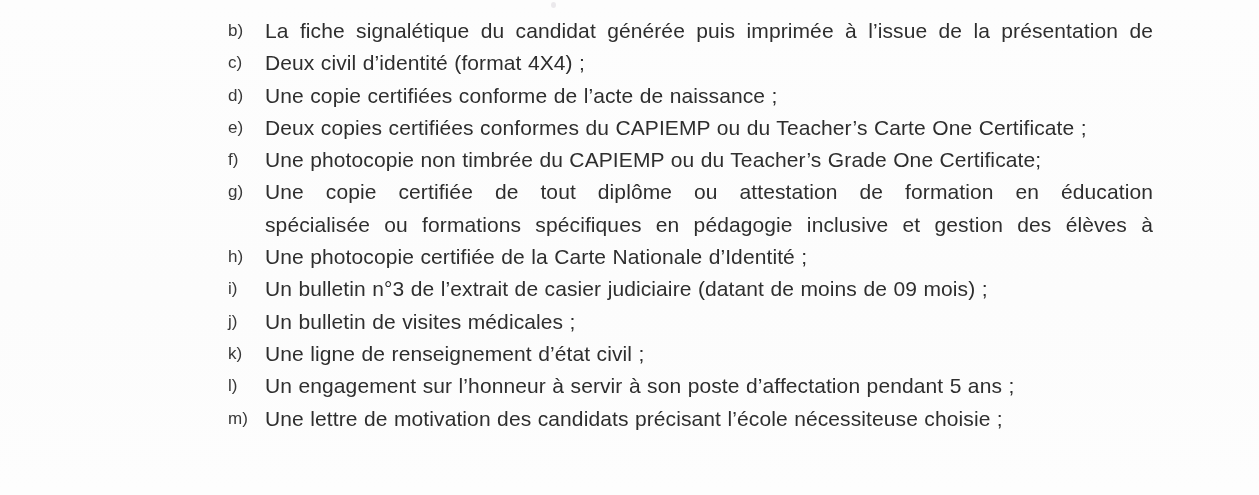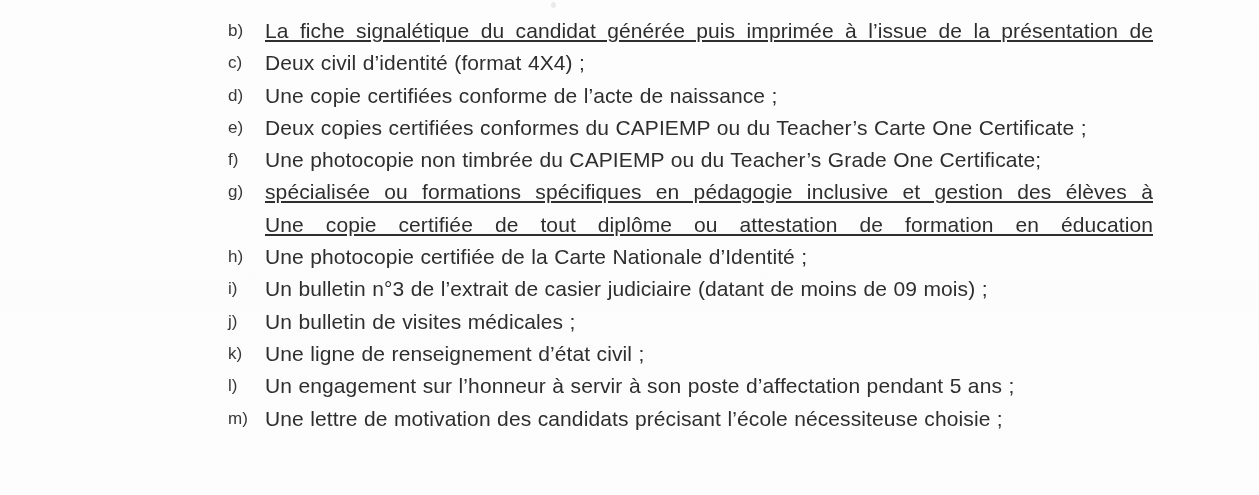--- a/index.html
+++ b/index.html
@@ -43,21 +43,20 @@
     line-height: 32.3px;
     letter-spacing: 0.1px;
     word-spacing: 0.5px;
   }
   .text .line {
     min-height: 32.3px;
   }
   .text .line.fill {
     text-align: justify;
     text-align-last: justify;
-    text-decoration: underline;
   }
   .speck {
     position: absolute;
     left: 551px;
     top: 2px;
     width: 5px;
     height: 6px;
     border-radius: 50%;
     background: #ebe9ec;
   }
@@ -99,22 +98,22 @@
   <div class="row">
     <div class="label">f)</div>
     <div class="text">
           <div class="line">Une photocopie non timbrée du CAPIEMP ou du Teacher’s Grade One Certificate;</div>
         </div>
   </div>
 
   <div class="row">
     <div class="label">g)</div>
     <div class="text">
+          <div class="line fill">Une copie certifiée de tout diplôme ou attestation de formation en éducation</div>
           <div class="line fill">spécialisée ou formations spécifiques en pédagogie inclusive et gestion des élèves à</div>
-          <div class="line fill">Une copie certifiée de tout diplôme ou attestation de formation en éducation</div>
         </div>
   </div>
 
   <div class="row">
     <div class="label">h)</div>
     <div class="text">
           <div class="line">Une photocopie certifiée de la Carte Nationale d’Identité ;</div>
         </div>
   </div>
 

